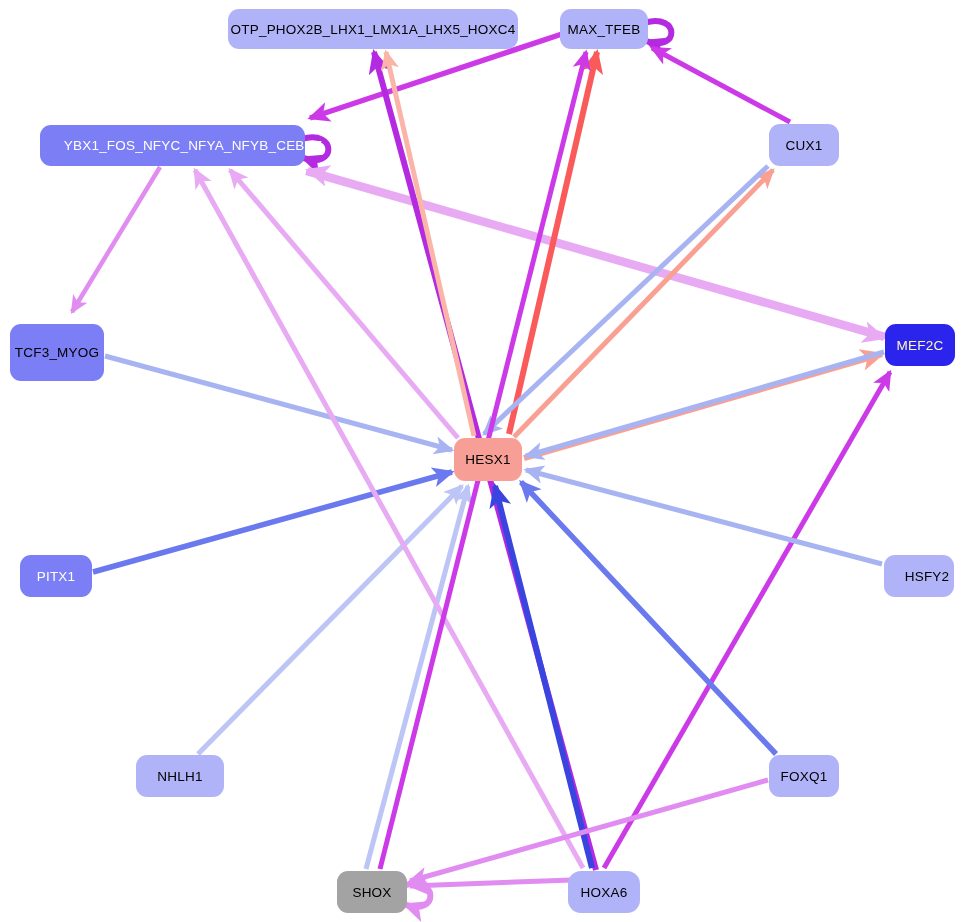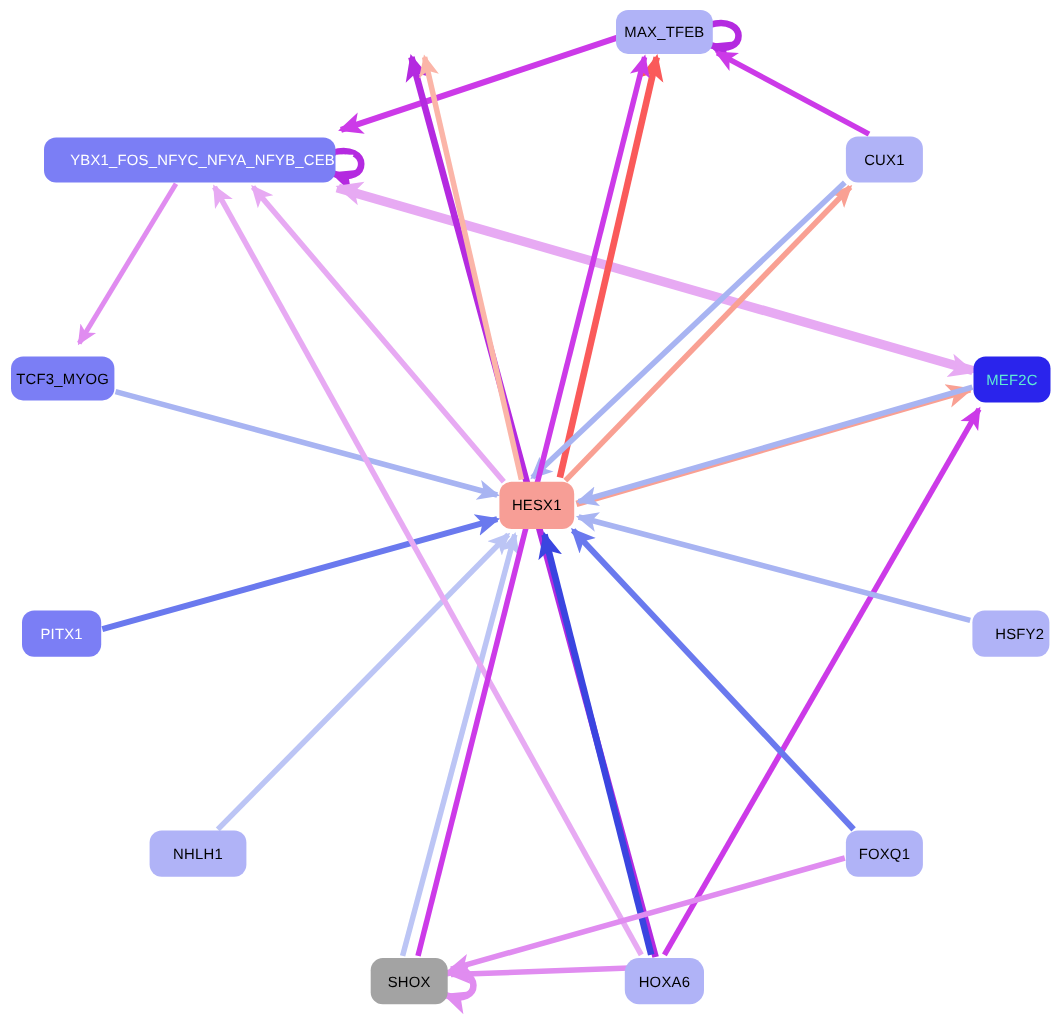--- a/index.html
+++ b/index.html
@@ -104,33 +104,36 @@
       <line x1="366" y1="869" x2="468" y2="486" stroke="#bcc5f5" stroke-width="5" stroke-linecap="butt" marker-end="url(#arrow-9)"></line>
       <line x1="592" y1="868" x2="495" y2="486" stroke="#3a45e0" stroke-width="6" stroke-linecap="butt" marker-end="url(#arrow-10)"></line>
       <line x1="768" y1="166" x2="484" y2="434" stroke="#a8b4f2" stroke-width="5" stroke-linecap="butt" marker-end="url(#arrow-7)"></line>
       <line x1="884" y1="352" x2="526" y2="456" stroke="#a8b4f2" stroke-width="5" stroke-linecap="butt" marker-end="url(#arrow-7)"></line>
       <line x1="583" y1="868" x2="195" y2="170" stroke="#e7aaf3" stroke-width="5" stroke-linecap="butt" marker-end="url(#arrow-3)"></line>
       <line x1="572" y1="880" x2="410" y2="886" stroke="#e08cf0" stroke-width="5" stroke-linecap="butt" marker-end="url(#arrow-1)"></line>
       <line x1="768" y1="780" x2="410" y2="881" stroke="#e08cf0" stroke-width="5" stroke-linecap="butt" marker-end="url(#arrow-1)"></line>
       <line x1="380" y1="869" x2="586" y2="52" stroke="#cc3ae8" stroke-width="5" stroke-linecap="butt" marker-end="url(#arrow-2)"></line>
       <line x1="458" y1="438" x2="230" y2="170" stroke="#e7aaf3" stroke-width="5" stroke-linecap="butt" marker-end="url(#arrow-3)"></line>
     </svg>
+<div class="node" style="left: 228px; top: 9px; width: 290px; height: 40px; background: rgb(176, 179, 247); color: rgb(0, 0, 0);">
+      <span class="node-label">OTP_PHOX2B_LHX1_LMX1A_LHX5_HOXC4</span>
+    </div>
     <div class="node" style="left: 560px; top: 9px; width: 88px; height: 40px; background: rgb(176, 179, 247); color: rgb(0, 0, 0);">
       <span class="node-label">MAX_TFEB</span>
     </div>
     <div class="node" style="left: 40px; top: 125px; width: 265px; height: 41px; background: rgb(123, 126, 245); color: rgb(255, 255, 255); padding-left: 41px;">
       <span class="node-label">YBX1_FOS_NFYC_NFYA_NFYB_CEBPZ</span>
     </div>
     <div class="node" style="left: 769px; top: 124px; width: 70px; height: 42px; background: rgb(176, 179, 247); color: rgb(0, 0, 0);">
       <span class="node-label">CUX1</span>
     </div>
-    <div class="node" style="left: 10px; top: 324px; width: 94px; height: 40px; background: rgb(123, 126, 245); color: rgb(0, 0, 0);">
+    <div class="node" style="left: 10px; top: 324px; width: 94px; height: 57px; background: rgb(123, 126, 245); color: rgb(0, 0, 0);">
       <span class="node-label">TCF3_MYOG</span>
     </div>
-    <div class="node" style="left: 885px; top: 324px; width: 70px; height: 42px; background: rgb(42, 36, 236); color: #5eead4;">
+    <div class="node" style="left: 885px; top: 324px; width: 70px; height: 42px; background: rgb(42, 36, 236); color: #fef9c3;">
       <span class="node-label">MEF2C</span>
     </div>
     <div class="node" style="left: 454px; top: 438px; width: 68px; height: 43px; background: rgb(247, 158, 150); color: rgb(0, 0, 0);">
       <span class="node-label">HESX1</span>
     </div>
     <div class="node" style="left: 20px; top: 555px; width: 72px; height: 42px; background: rgb(123, 126, 245); color: rgb(255, 255, 255);">
       <span class="node-label">PITX1</span>
     </div>
     <div class="node" style="left: 884px; top: 555px; width: 70px; height: 42px; background: rgb(176, 179, 247); color: rgb(0, 0, 0); padding-left: 16px;">
       <span class="node-label">HSFY2</span>

